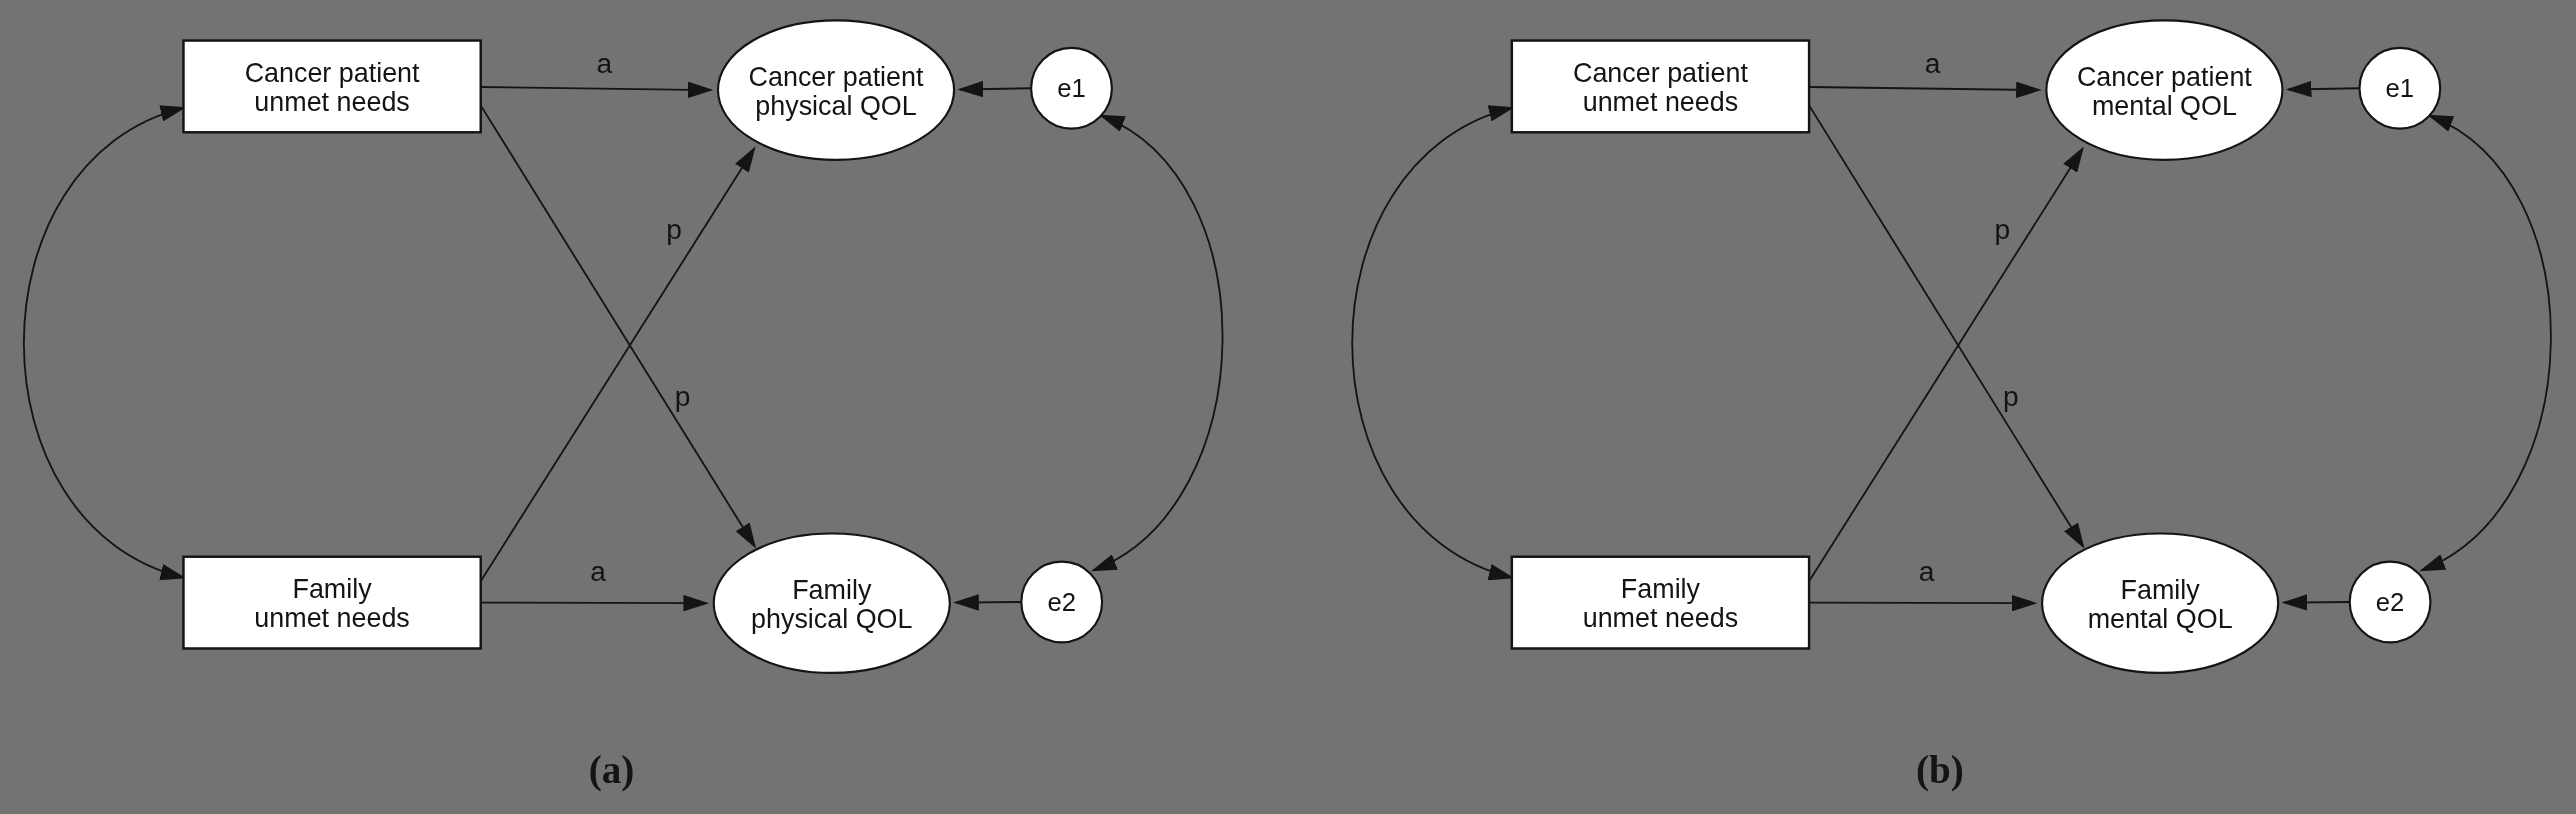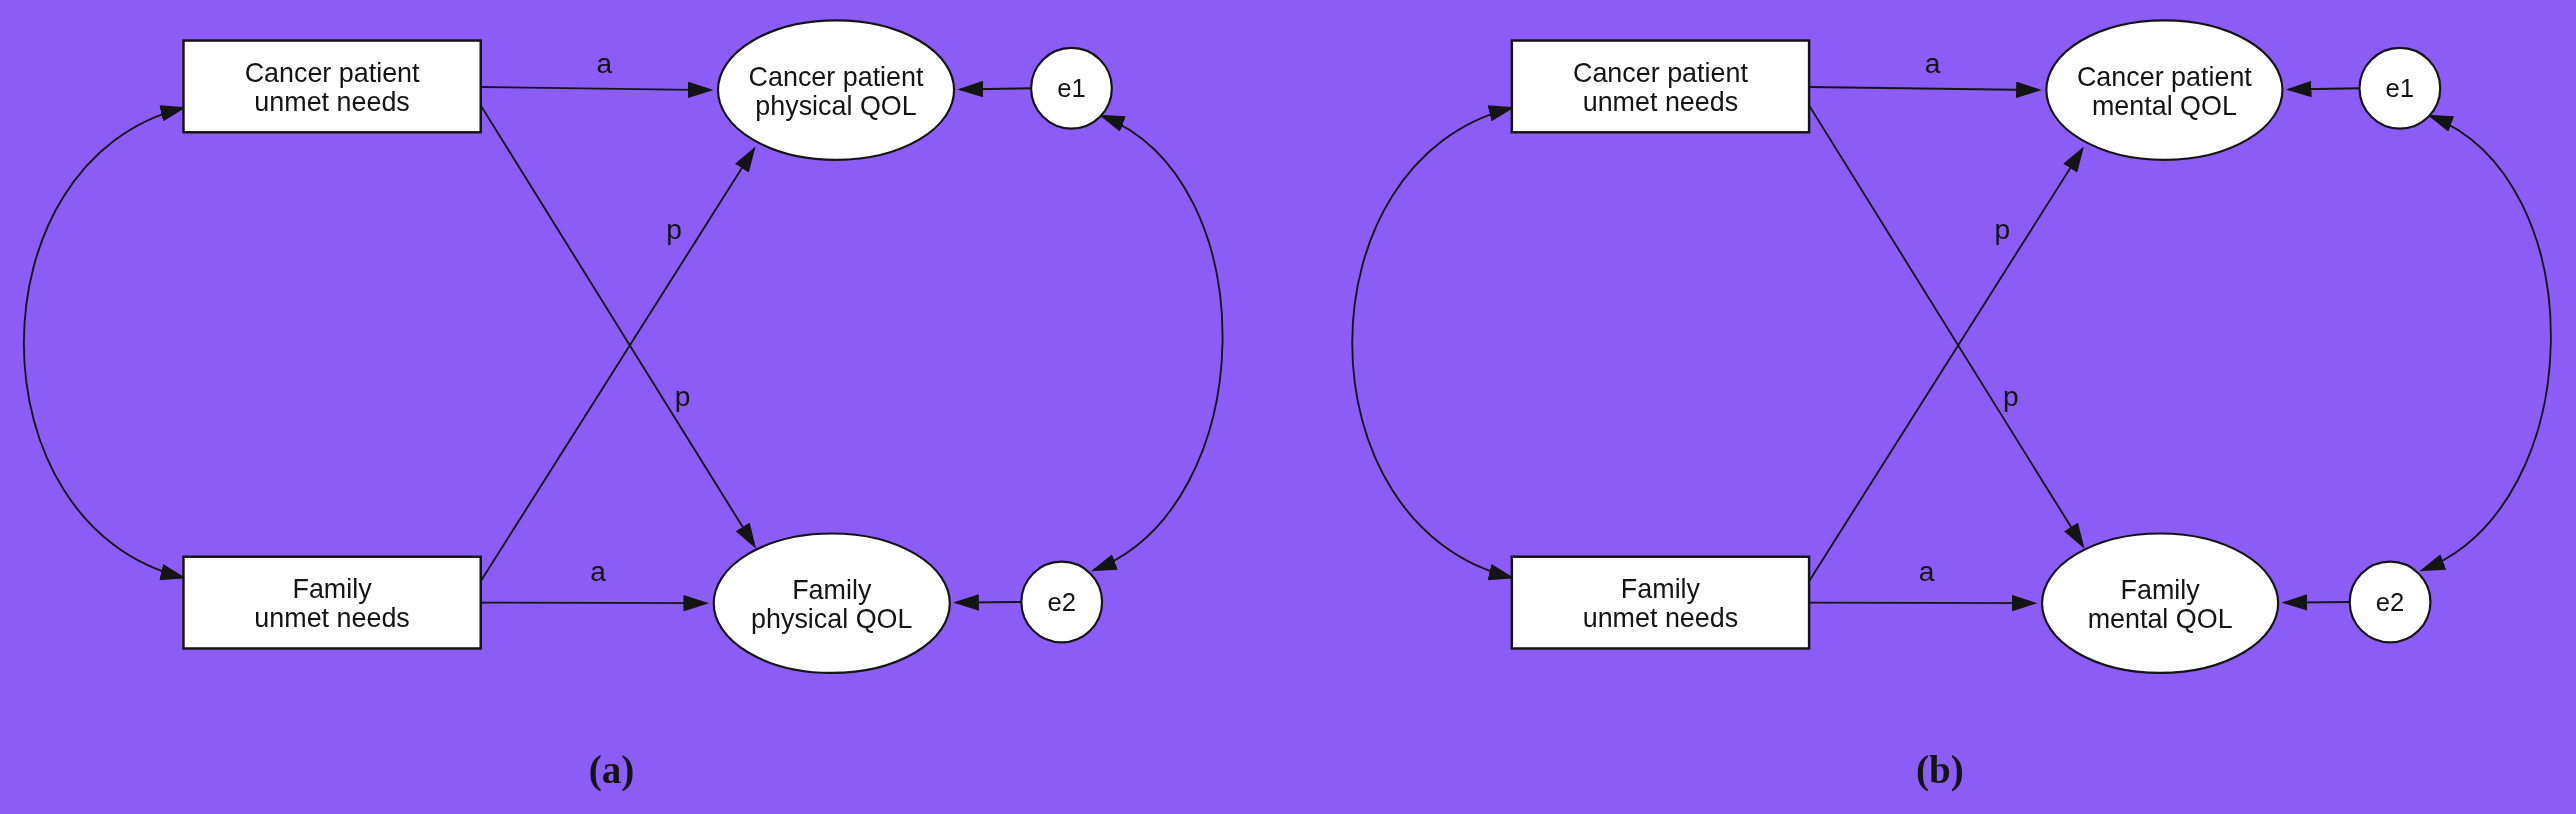--- a/index.html
+++ b/index.html
@@ -1,16 +1,16 @@
 <!DOCTYPE html>
 <html style="font-size:9.8px"><head>
 <meta charset="utf-8">
 <style>
   html,body{margin:0;padding:0;background:#ffffff;}
-  .stage{position:relative;width:2576px;height:815px;background:#8b5cf6;overflow:hidden;}
+  .stage{position:relative;width:2576px;height:815px;background:#737373;overflow:hidden;}
   svg{display:block;}
   .shape{fill:#ffffff;stroke:#141414;}
   .box{stroke-width:4;}
   .oval{stroke-width:3.5;}
   .edge{fill:none;stroke:#141414;stroke-width:3;}
   text{fill:#141414;text-anchor:middle;}
   .node-label{font-family:"Liberation Sans",sans-serif;font-size:44px;}
   .err-label{font-family:"Liberation Sans",sans-serif;font-size:42px;}
   .edge-label{font-family:"Liberation Sans",sans-serif;font-size:46px;}
   .caption{font-family:"Liberation Serif",serif;font-size:64px;font-weight:bold;}

